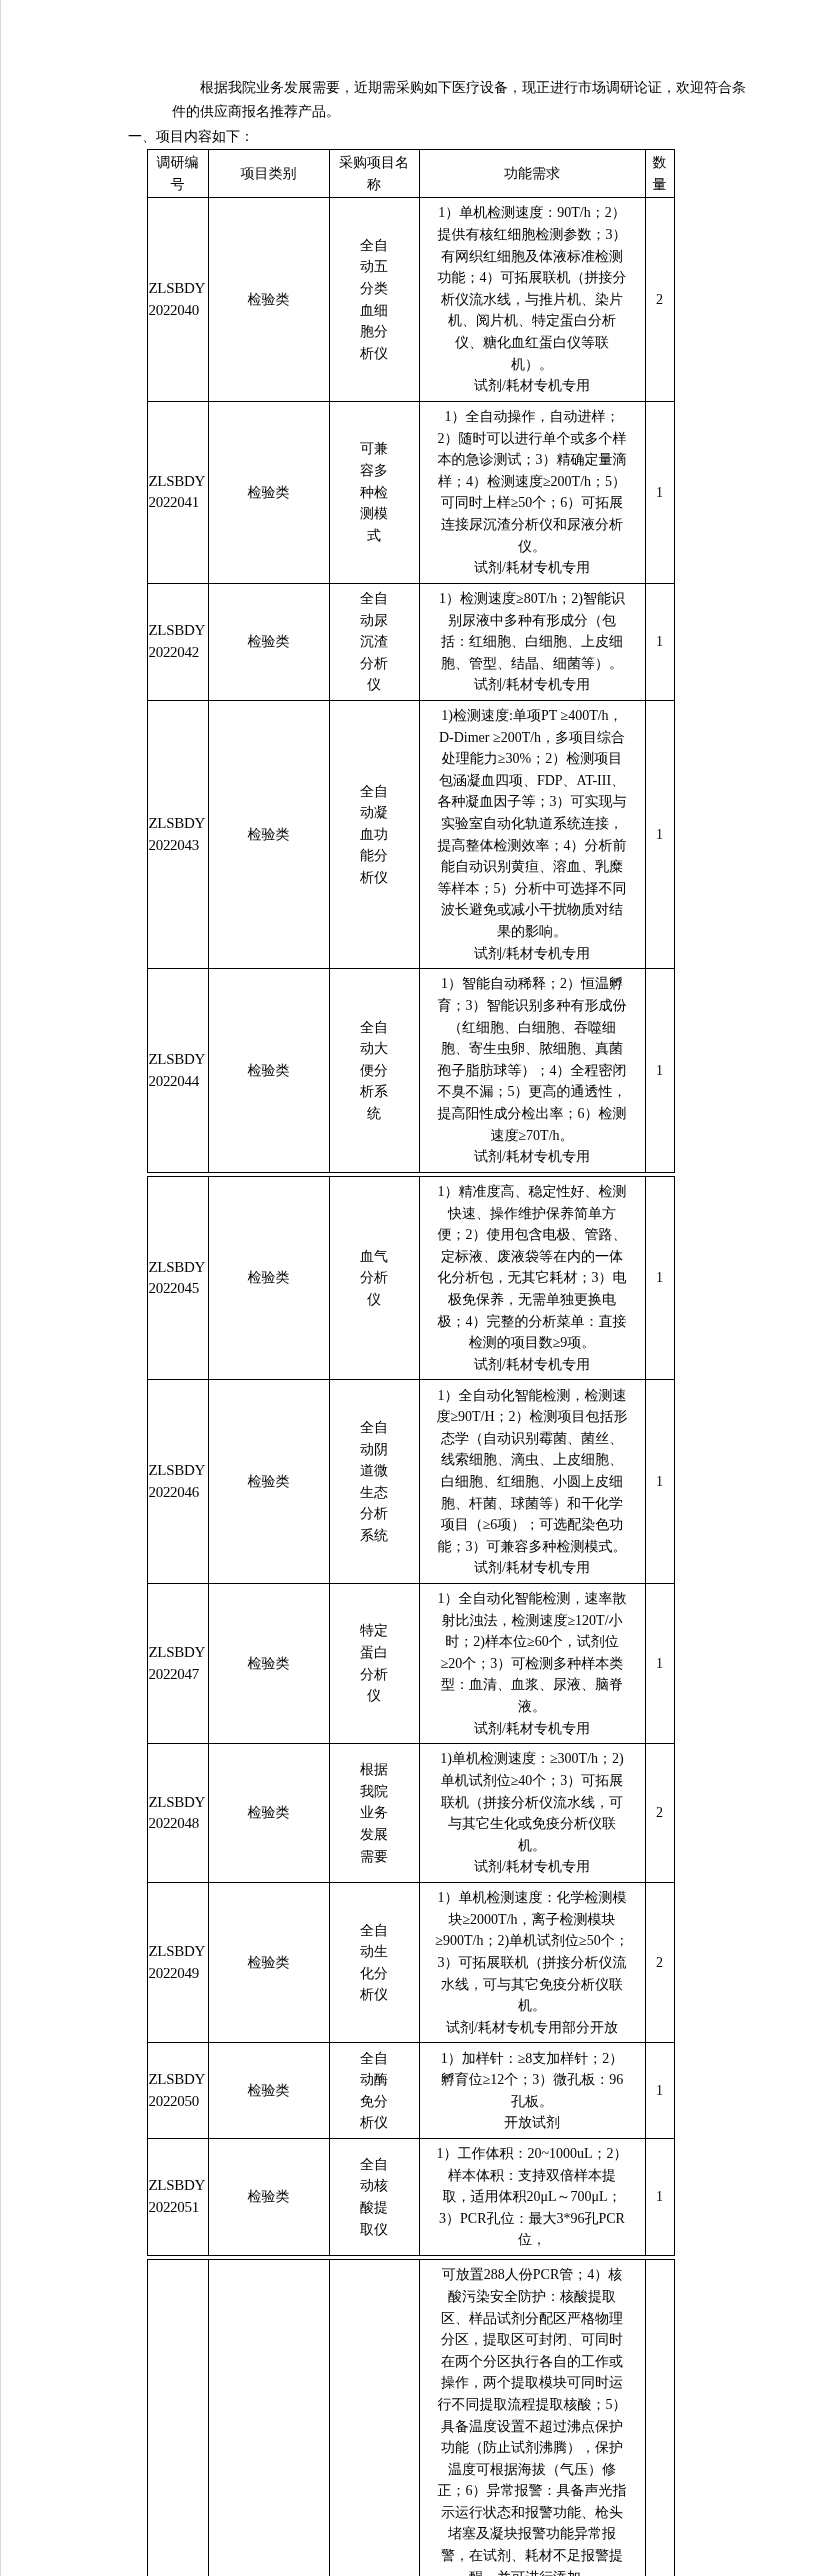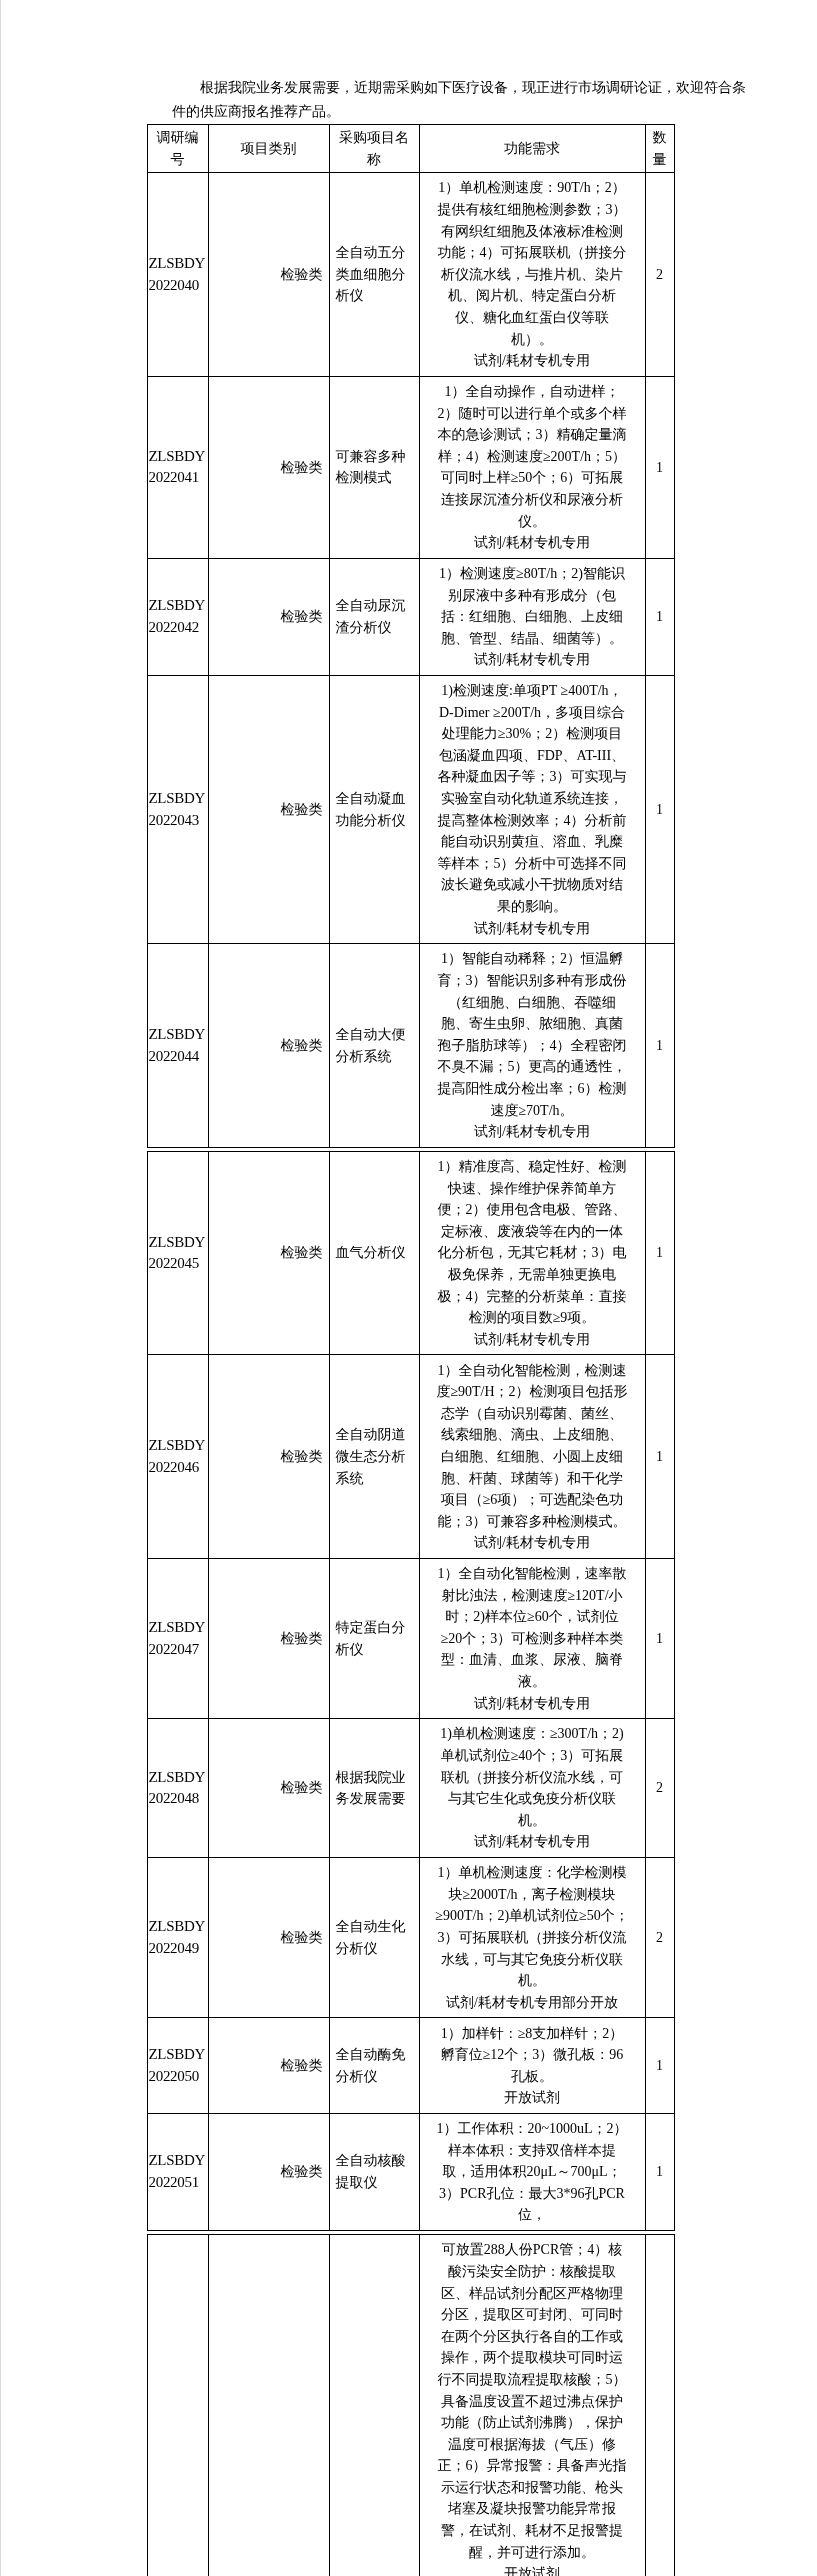--- a/index.html
+++ b/index.html
@@ -23,33 +23,34 @@
     font-size:14px;
   }
   table.proc td{
     border:1px solid #000;
     vertical-align:middle;
     line-height:21.6px;
     overflow:hidden;
   }
   td.h{text-align:center;padding:2.1px 3.1px;}
   td.c-id{padding:1px 1px;word-break:break-all;font-size:15px;letter-spacing:-0.3px;line-height:20.6px;}
-  td.c-cat{padding:1px 6px;text-align:right;}
-  td.c-name{padding:1px 6px;text-align:left;}
+  td.c-cat{padding:1px 14px;text-align:center;}
+  td.c-name{padding:1px 27px;text-align:center;}
   td.c-req{padding:4.1px 15.5px;white-space:pre-line;text-align:center;}
   td.c-qty{text-align:center;padding:1px 1px;}
   .pgap{height:3.1px;}
 </style>
 </head>
 <body>
 
 <div class="page">
 
   <div class="intro">
     <div class="p1">根据我院业务发展需要，近期需采购如下医疗设备，现正进行市场调研论证，欢迎符合条件的供应商报名推荐产品。</div>
+    <div class="p2">一、项目内容如下：</div>
   </div>
 
   <table class="proc">
     <colgroup>
       <col style="width:61px">
         <col style="width:121px">
         <col style="width:90px">
         <col style="width:226px">
         <col style="width:29px">
     </colgroup>

